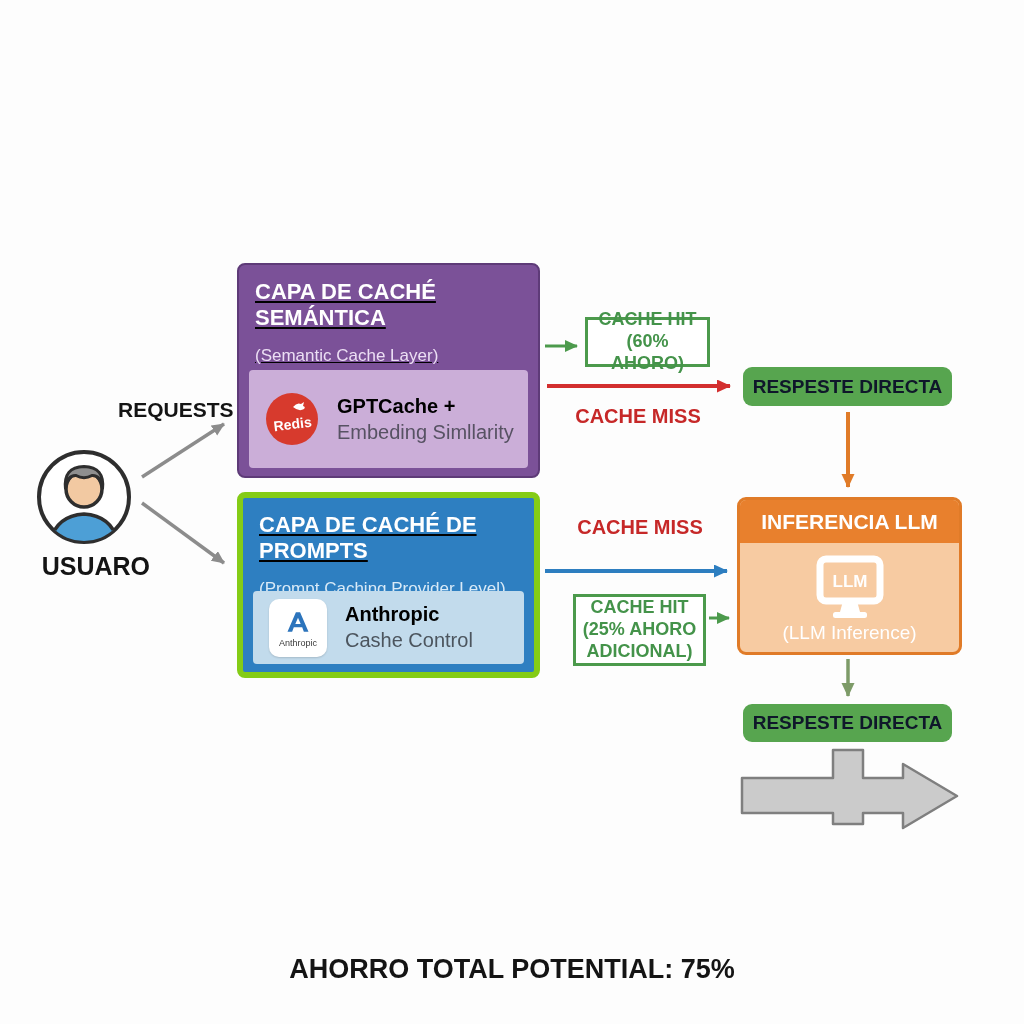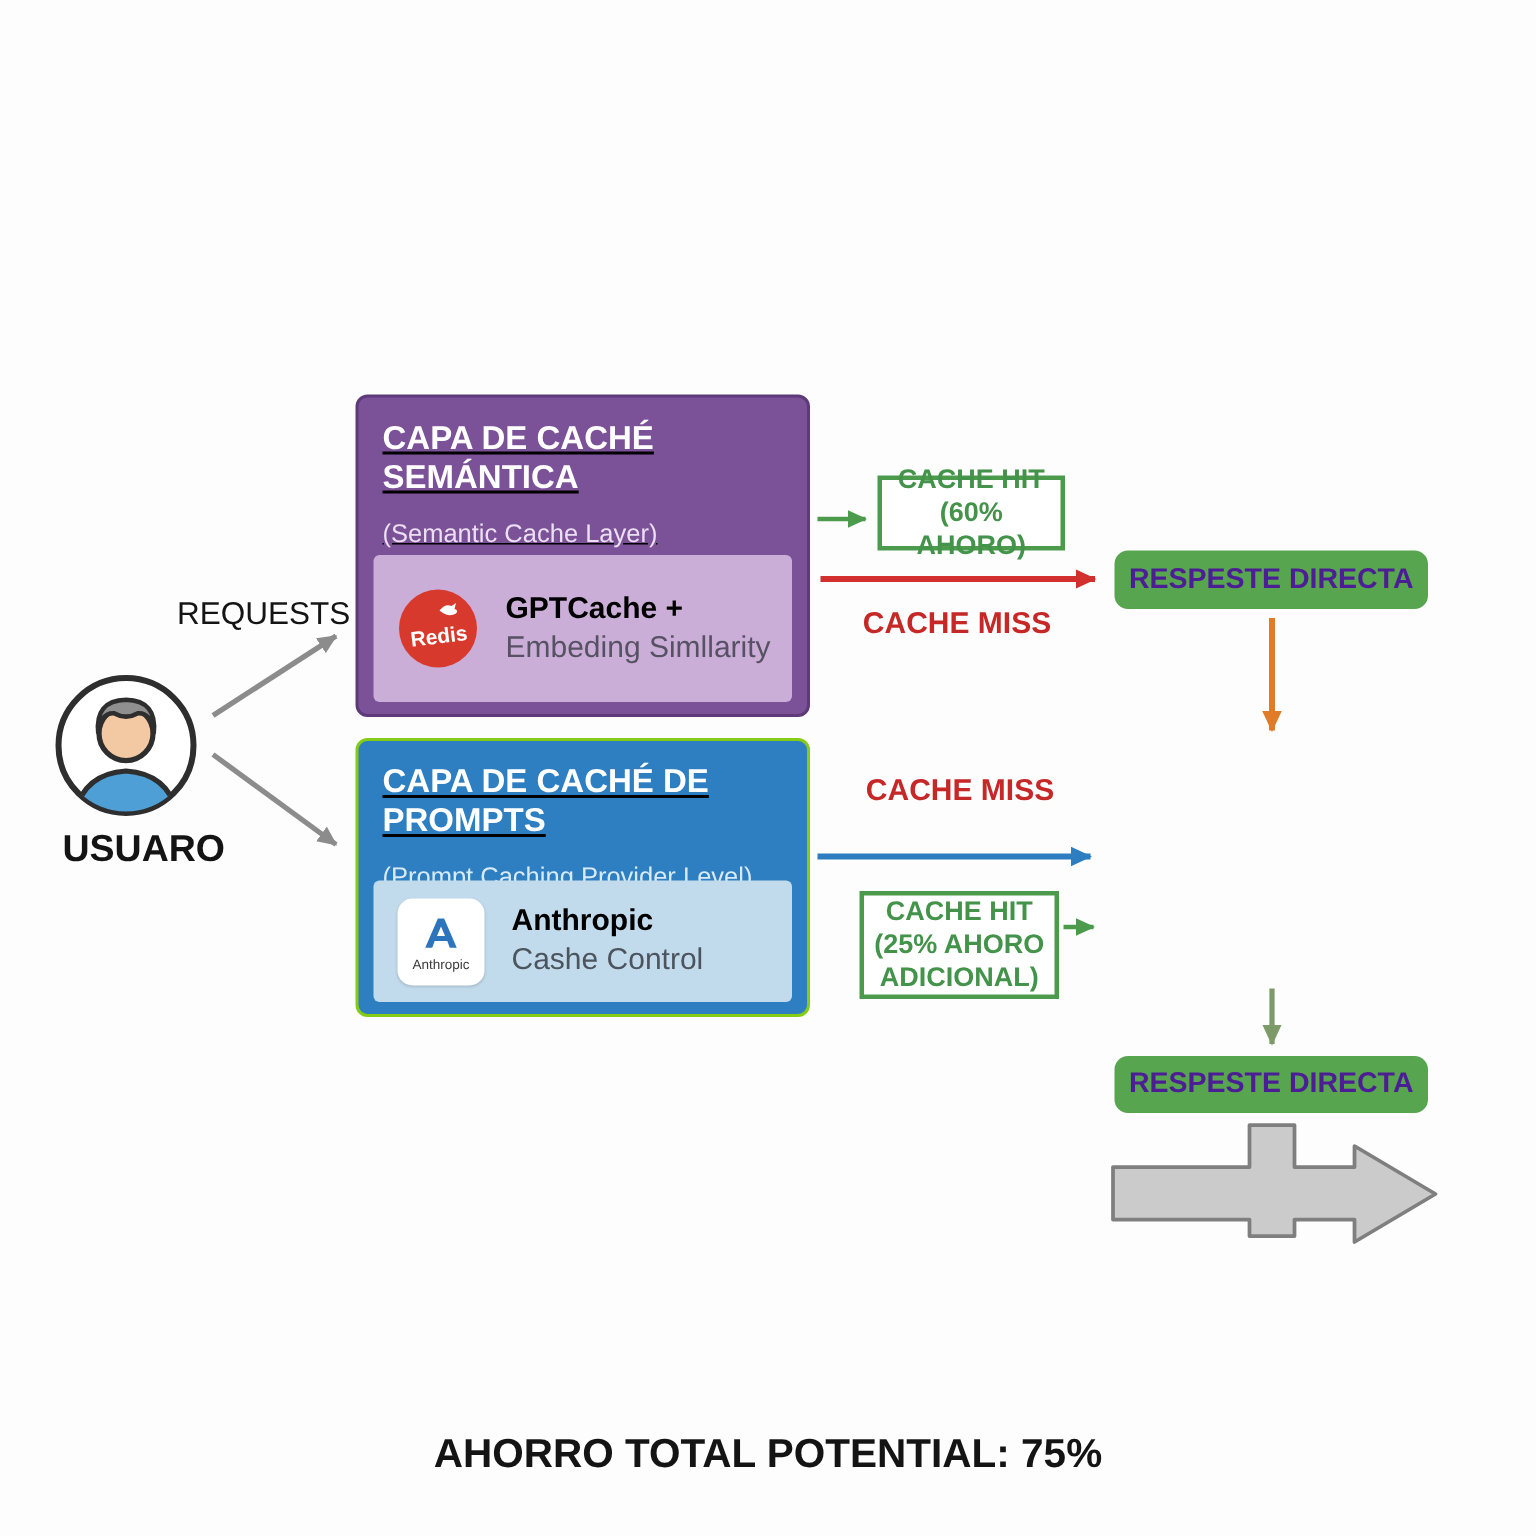--- a/index.html
+++ b/index.html
@@ -9,26 +9,26 @@
 
   .title { position:absolute; left:102px; top:34px; width:820px; text-align:center;
            font-size:46px; font-weight:bold; color:#141414; line-height:1.12; letter-spacing:-1px; }
 
   .overlay { position:absolute; left:0; top:0; pointer-events:none; }
 
   
   .avatar { position:absolute; left:33px; top:446px; }
   .user-label { position:absolute; left:18px; top:552px; width:132px; text-align:right;
                 font-size:25px; font-weight:bold; color:#141414; }
-  .requests-label { position:absolute; left:118px; top:398px; font-size:21px; font-weight:normal; color:#141414; }
+  .requests-label { position:absolute; left:118px; top:398px; font-size:21px; font-weight:bold; color:#141414; }
 
   
   .layer { position:absolute; width:303px; border-radius:8px; }
   .layer-purple { left:237px; top:263px; height:215px; background:#7b5198; border:2px solid #5e3b78; }
-  .layer-blue   { left:237px; top:492px; height:186px; background:#2e7fc1; border:2px solid #84cc16; }
+  .layer-blue   { left:237px; top:492px; height:186px; background:#2e7fc1; border:6px solid #84cc16; }
   .layer-head { padding:14px 4px 0 16px;text-decoration:underline; }
   .layer-heading { width:235px; font-size:22px; font-weight:bold; color:#ffffff; line-height:1.18; }
   .layer-sub { font-size:17px; color:#ecdff4; margin-top:15px; }
   .layer-blue .layer-sub { color:#d9eaf7; }
   .inner-panel { position:absolute; left:10px; right:10px; bottom:8px; border-radius:4px;
                  display:flex; align-items:center; padding-left:16px; gap:18px; }
   .inner-purple { top:105px; background:#cbaed8; }
   .inner-blue   { top:93px;  background:#c2dbec; }
   .tech-line1 { font-size:20px; font-weight:bold; color:#000000; }
   .tech-line2 { font-size:20px; color:#575263; margin-top:3px; }
@@ -49,21 +49,21 @@
   .hit-2 { left:573px; top:594px; width:133px; height:72px; font-size:18px; }
 
   
   .miss-label { position:absolute; width:140px; text-align:center; font-size:20px;
                 font-weight:bold; color:#c62828; }
   .miss-1 { left:568px; top:405px; }
   .miss-2 { left:570px; top:516px; }
 
   
   .resp-pill { position:absolute; left:743px; width:209px; background:#57a54f; border-radius:9px;
-               color:#4c1d95; font-size:19px; font-weight:bold; display:flex; align-items:center;
+               color:#0f172a; font-size:19px; font-weight:bold; display:flex; align-items:center;
                justify-content:center; }
   .resp-1 { top:367px; height:39px; }
   .resp-2 { top:704px; height:38px; }
 
   
   .llm-box { position:absolute; left:737px; top:497px; width:225px; height:158px;
              border:3px solid #e07b28; border-radius:9px; background:#f7cba2; overflow:hidden; }
   .llm-head { height:43px; background:#e8802d; color:#ffffff; font-size:21px; font-weight:bold;
               display:flex; align-items:center; justify-content:center; }
   .llm-body { height:112px; display:flex; flex-direction:column; align-items:center; justify-content:center; }
@@ -142,20 +142,32 @@
     <div>(25% AHORO</div>
     <div>ADICIONAL)</div>
   </div>
 
   <div class="miss-label miss-1">CACHE MISS</div>
   <div class="miss-label miss-2">CACHE MISS</div>
 
   <div class="resp-pill resp-1">RESPESTE DIRECTA</div>
   <div class="resp-pill resp-2">RESPESTE DIRECTA</div>
 
+  <div class="llm-box">
+    <div class="llm-head">INFERENCIA LLM</div>
+    <div class="llm-body">
+      <svg width="96" height="66" viewBox="0 0 96 66">
+        <rect x="18" y="5" width="60" height="42" rx="6" fill="none" stroke="#ffffff" stroke-width="7"></rect>
+        <text x="48" y="33" text-anchor="middle" font-size="17" font-weight="bold" fill="#ffffff">LLM</text>
+        <path d="M41,47 h14 l3,11 h-20 Z" fill="#ffffff"></path>
+        <rect x="31" y="58" width="34" height="6" rx="2.5" fill="#ffffff"></rect>
+      </svg>
+      <div class="llm-sub">(LLM Inference)</div>
+    </div>
+  </div>
 
   <svg class="overlay" width="1024" height="1024" viewBox="0 0 1024 1024">
     <defs>
       <marker id="ah-gray" markerUnits="userSpaceOnUse" markerWidth="15" markerHeight="13" refX="12" refY="6" orient="auto">
           <path d="M0,0 L13,6 L0,12 Z" fill="#8c8c8c"></path>
         </marker>
       <marker id="ah-green" markerUnits="userSpaceOnUse" markerWidth="15" markerHeight="13" refX="12" refY="6" orient="auto">
           <path d="M0,0 L13,6 L0,12 Z" fill="#4c9a4c"></path>
         </marker>
       <marker id="ah-red" markerUnits="userSpaceOnUse" markerWidth="16" markerHeight="14" refX="13" refY="6.5" orient="auto">

